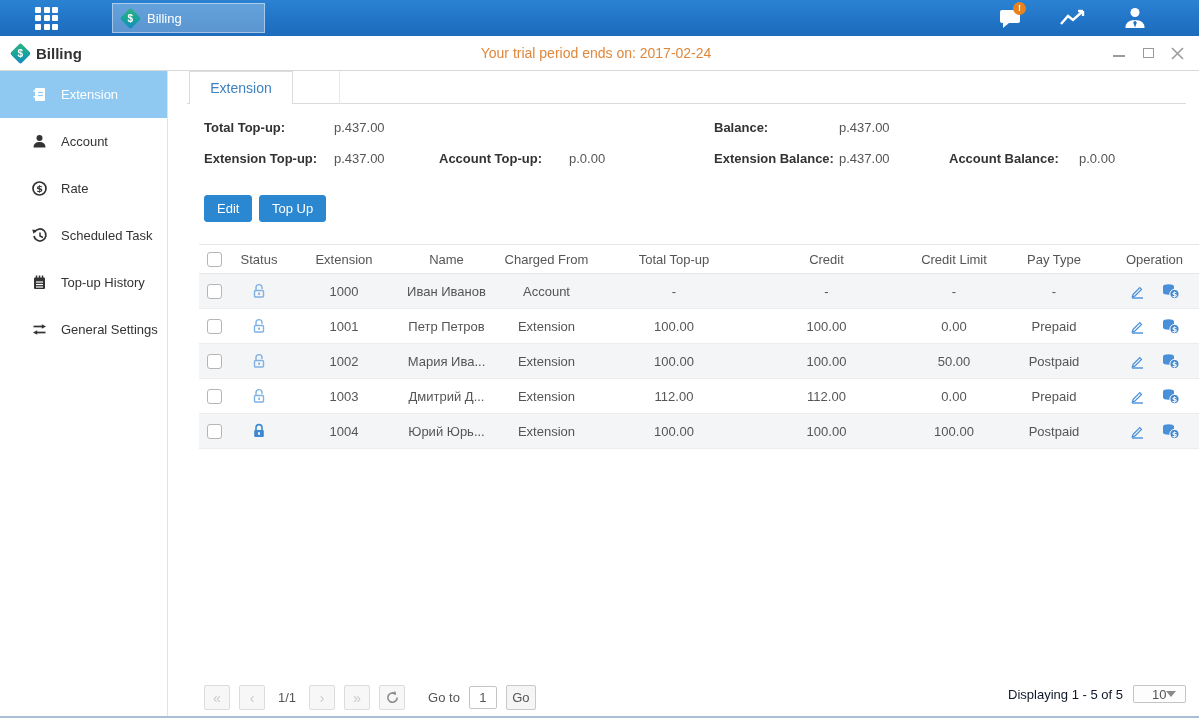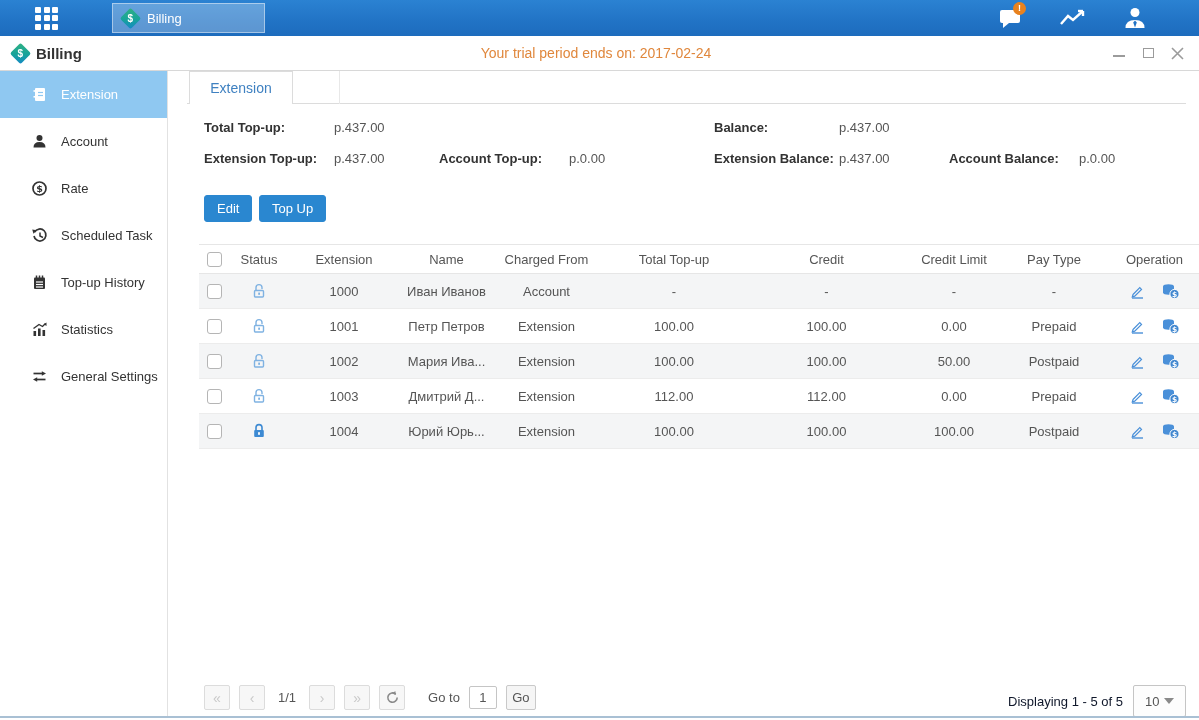--- a/index.html
+++ b/index.html
@@ -78,22 +78,22 @@
   .pg-btn { width:26px; height:25px; background:#f7f7f7; border:1px solid #dcdcdc; border-radius:2px;
             color:#c9c9c9; font-size:14px; display:flex; align-items:center; justify-content:center; cursor:pointer; }
   .pg-ind { color:#555; font-size:13px; margin:0 4px; }
   .goto-label { color:#555; font-size:13px; margin-left:14px; }
   .goto-input { width:28px; height:23px; border:1px solid #c5c5c5; border-radius:2px; text-align:center;
                 font-size:13px; color:#555; font-family:"Liberation Sans",sans-serif; }
   .go-btn { width:30px; height:25px; background:#f5f5f5; border:1px solid #c9c9c9; border-radius:2px;
             font-size:13px; color:#555; cursor:pointer; font-family:"Liberation Sans",sans-serif; }
   .display-info { position:absolute; right:13px; top:614px; display:flex; align-items:center; gap:10px; }
   .display-info .txt { color:#0f172a; font-size:13px; }
-  .page-size { width:53px; height:32px; border:1px solid #c5c5c5; border-radius:2px; background:#fdfdfd;
-               display:flex; align-items:center; justify-content:space-between; padding:0 11px;
+  .page-size { width:53px; height:18px; border:1px solid #c5c5c5; border-radius:2px; background:#fdfdfd;
+               display:flex; align-items:center; justify-content:space-between; padding:0 18px;
                font-size:13px; color:#555; cursor:pointer; }
   .caret { width:0; height:0; border-left:5px solid transparent; border-right:5px solid transparent;
            border-top:6px solid #8a8a8a; }
 </style>
 </head>
 <body>
 
 <div class="app">
 
   <div class="topbar">
@@ -201,30 +201,20 @@
         <svg width="17" height="17" viewBox="0 0 17 17">
             <rect x="3" y="3.5" width="11" height="11.5" rx="1" fill="currentColor"></rect>
             <line x1="5.5" y1="1.5" x2="5.5" y2="5" stroke="currentColor" stroke-width="1.5"></line>
             <line x1="8.5" y1="1.5" x2="8.5" y2="5" stroke="currentColor" stroke-width="1.5"></line>
             <line x1="11.5" y1="1.5" x2="11.5" y2="5" stroke="currentColor" stroke-width="1.5"></line>
             <line x1="5" y1="8" x2="12" y2="8" stroke="#fff" stroke-width="1.2"></line>
             <line x1="5" y1="10.5" x2="12" y2="10.5" stroke="#fff" stroke-width="1.2"></line>
             <line x1="5" y1="13" x2="12" y2="13" stroke="#fff" stroke-width="1.2"></line>
           </svg>
         <span>Top-up History</span>
-      </div>
-      <div class="side-item">
-        <svg width="17" height="17" viewBox="0 0 17 17">
-            <rect x="2.5" y="10" width="2.6" height="5" fill="currentColor"></rect>
-            <rect x="7" y="7.5" width="2.6" height="7.5" fill="currentColor"></rect>
-            <rect x="11.5" y="9" width="2.6" height="6" fill="currentColor"></rect>
-            <polyline points="2.5,7.5 8,3.5 11.5,5.5 14.5,2.5" fill="none" stroke="currentColor" stroke-width="1.4"></polyline>
-            <polygon points="15.5,1.5 15.5,5 12.8,3.2" fill="currentColor"></polygon>
-          </svg>
-        <span>Statistics</span>
       </div>
       <div class="side-item">
         <svg width="17" height="17" viewBox="0 0 17 17">
             <line x1="2.5" y1="5.5" x2="12" y2="5.5" stroke="currentColor" stroke-width="1.7"></line>
             <polygon points="15,5.5 10.8,3.2 10.8,7.8" fill="currentColor"></polygon>
             <line x1="14.5" y1="11.5" x2="5" y2="11.5" stroke="currentColor" stroke-width="1.7"></line>
             <polygon points="2,11.5 6.2,9.2 6.2,13.8" fill="currentColor"></polygon>
           </svg>
         <span>General Settings</span>
       </div>

